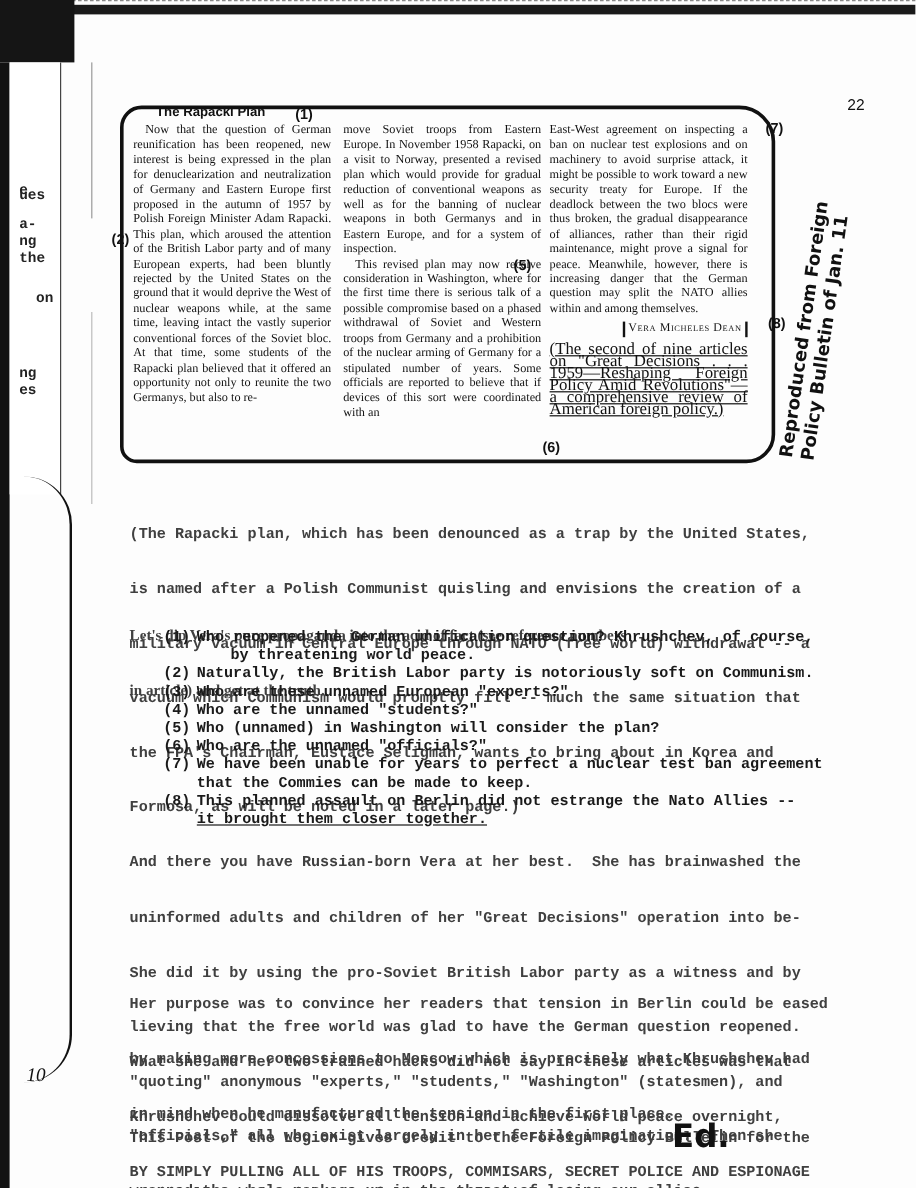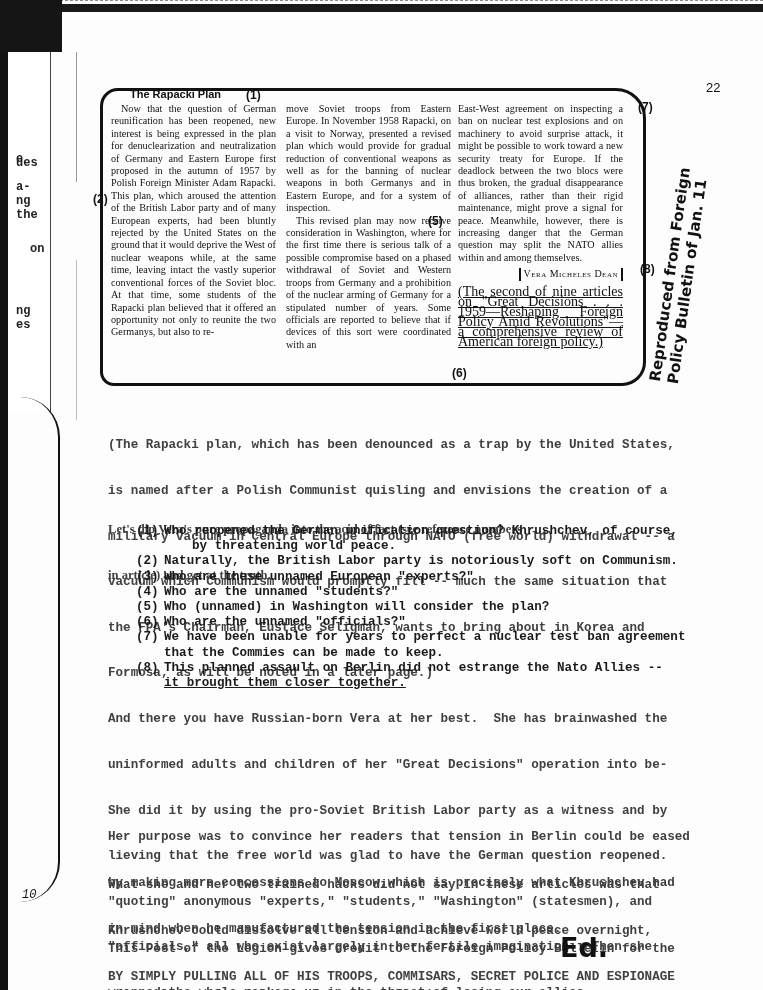--- a/index.html
+++ b/index.html
@@ -46,21 +46,21 @@
   .ol .item { display: flex; }
   .ol .num { width: 28px; flex: none; }
   .ol .txt { flex: 1; }
   .ol .cont { padding-left: 28px; }
 
   .ed-mark { position: absolute; left: 560px; top: 932px; font-family: "DejaVu Sans", sans-serif; font-size: 27px; font-weight: bold; }
   .margin-brace {
     position: absolute; left: 10px; top: 397px; width: 48px; height: 505px;
     border-right: 2px solid #111; border-radius: 0 40px 40px 0;
   }
-  .margin-mark { position: absolute; left: 22px; top: 888px; font-family: Liberation Mono, monospace; font-style: italic; font-size: 12px; }
+  .margin-mark { position: absolute; left: 22px; top: 888px; font-family: Liberation Serif, serif; font-style: italic; font-size: 16px; }
 </style>
 </head>
 <body>
 
 <div class="top-dots"></div>
 <div class="top-strip"></div>
 <div class="left-dark"></div>
 <div class="left-edge"></div>
 <div class="left-page">
   <div class="left-frag" style="top:100px;">e</div>

